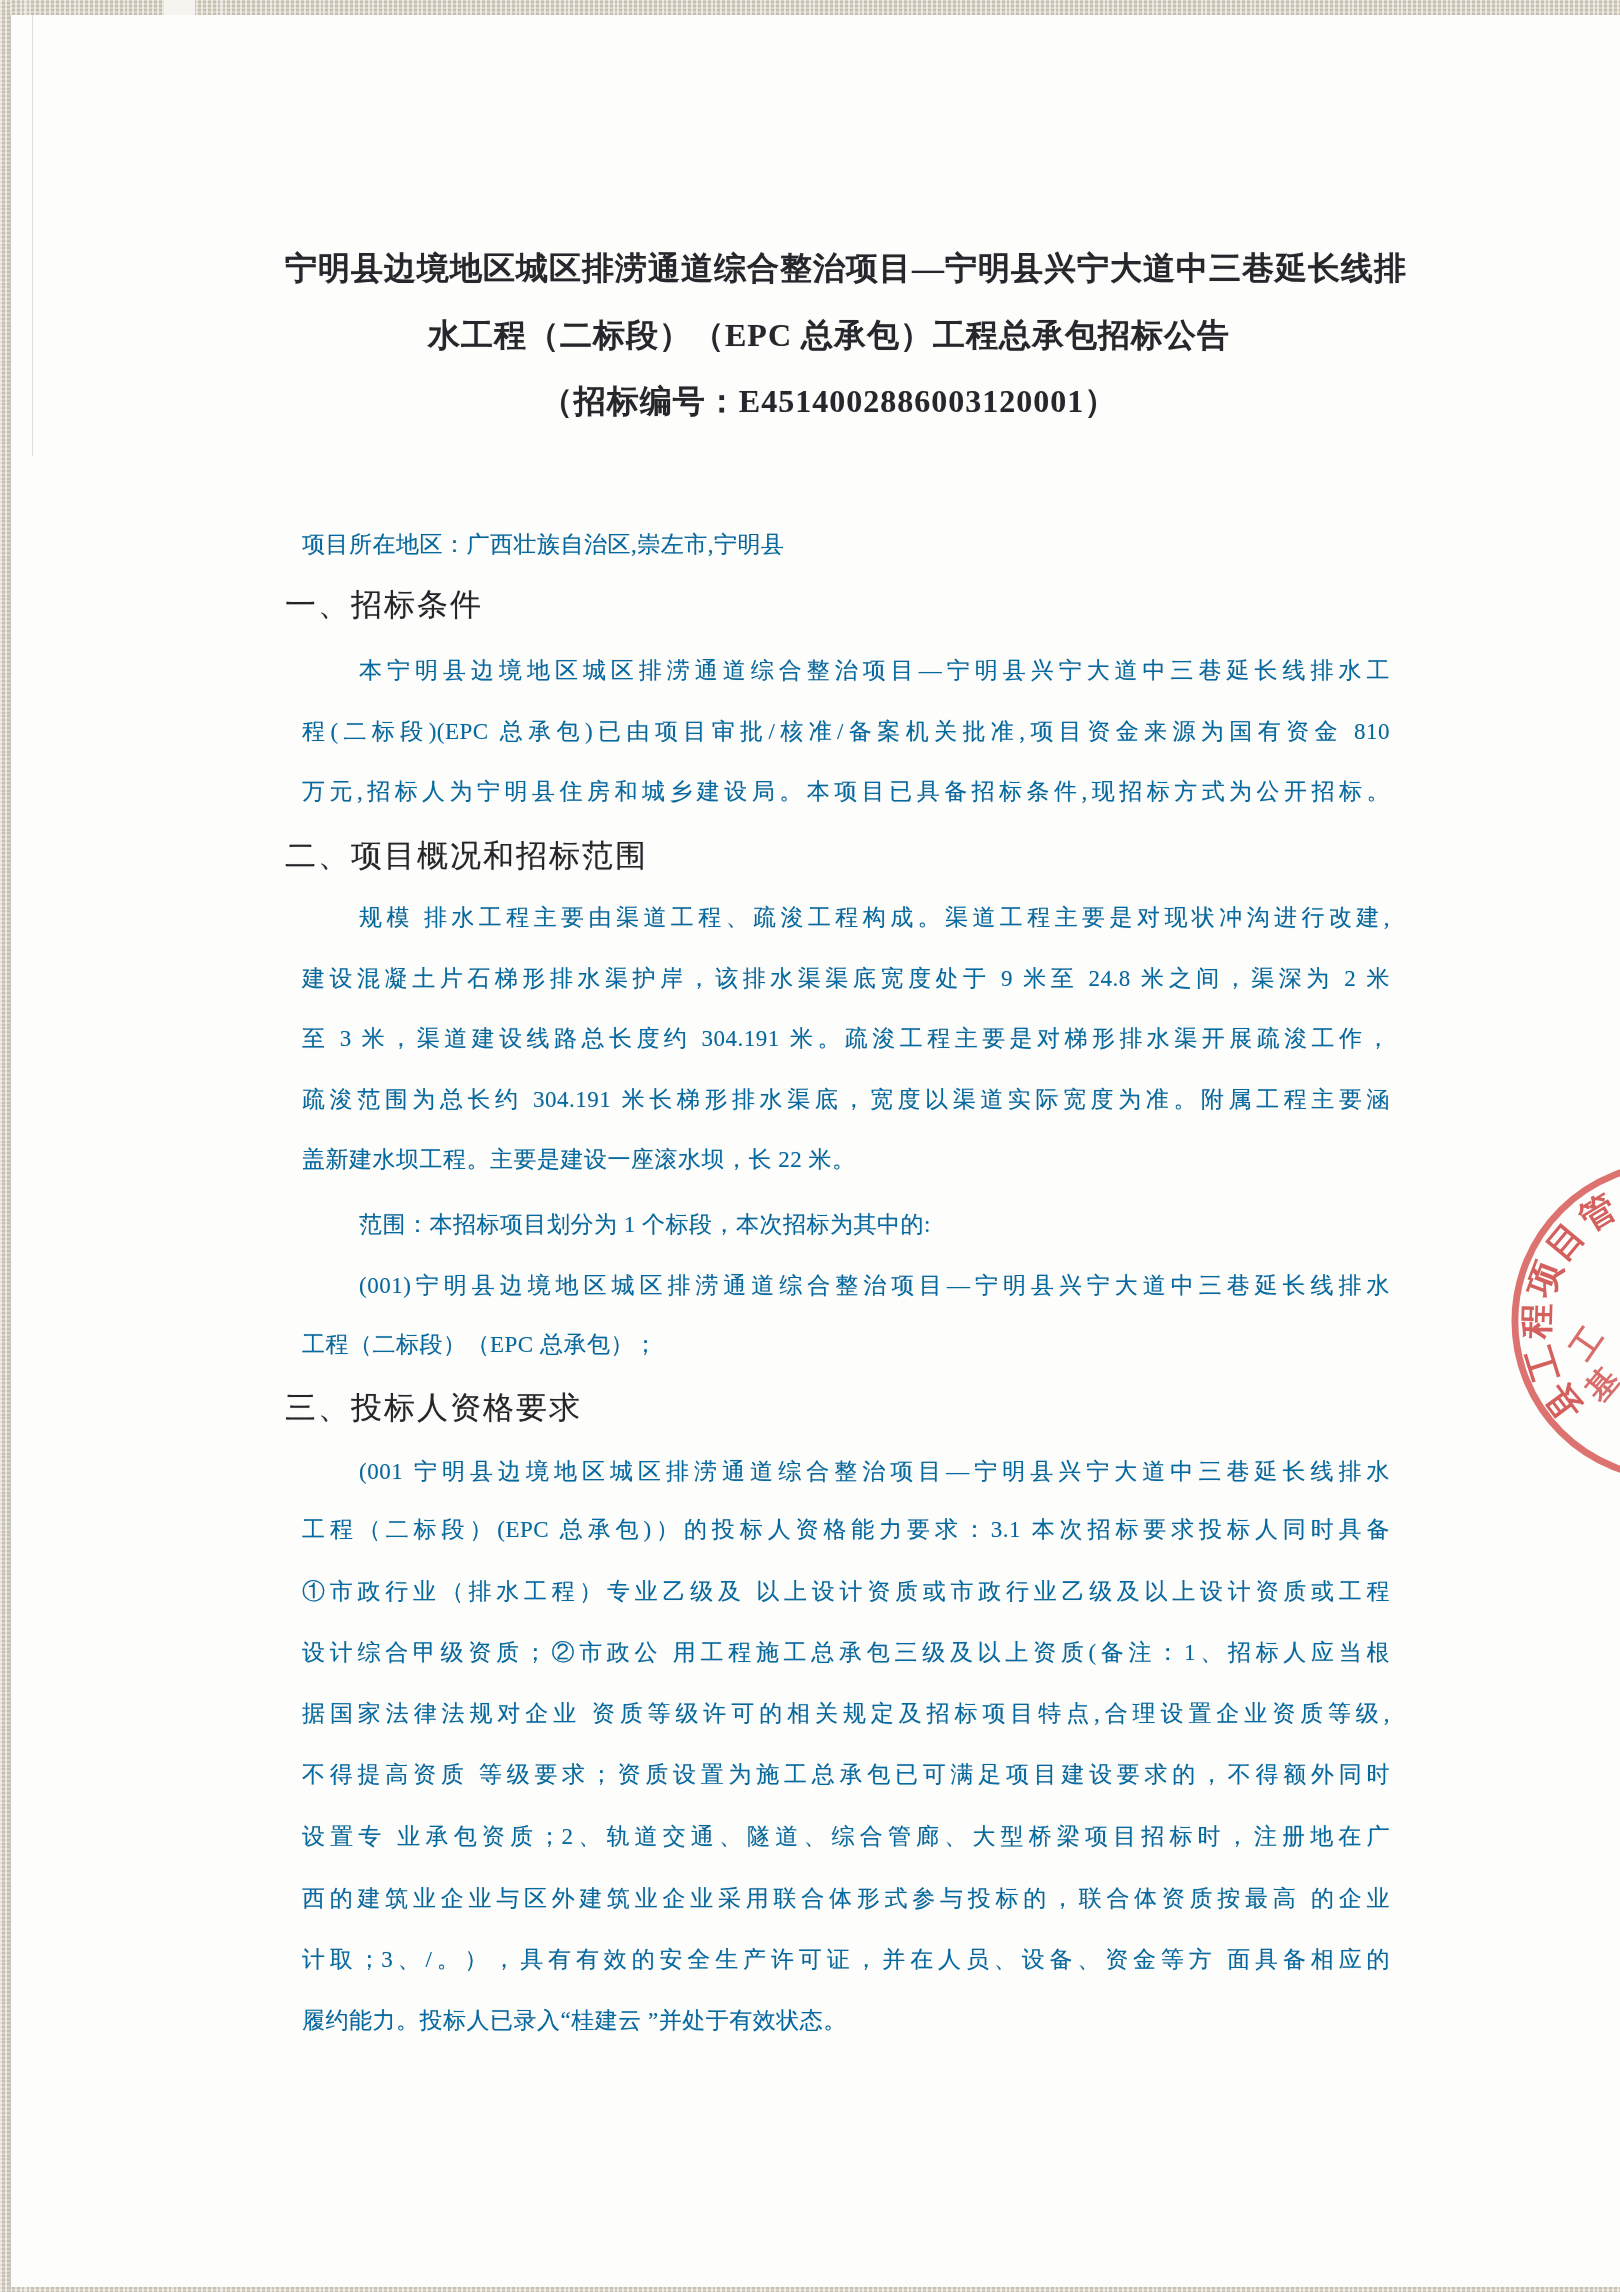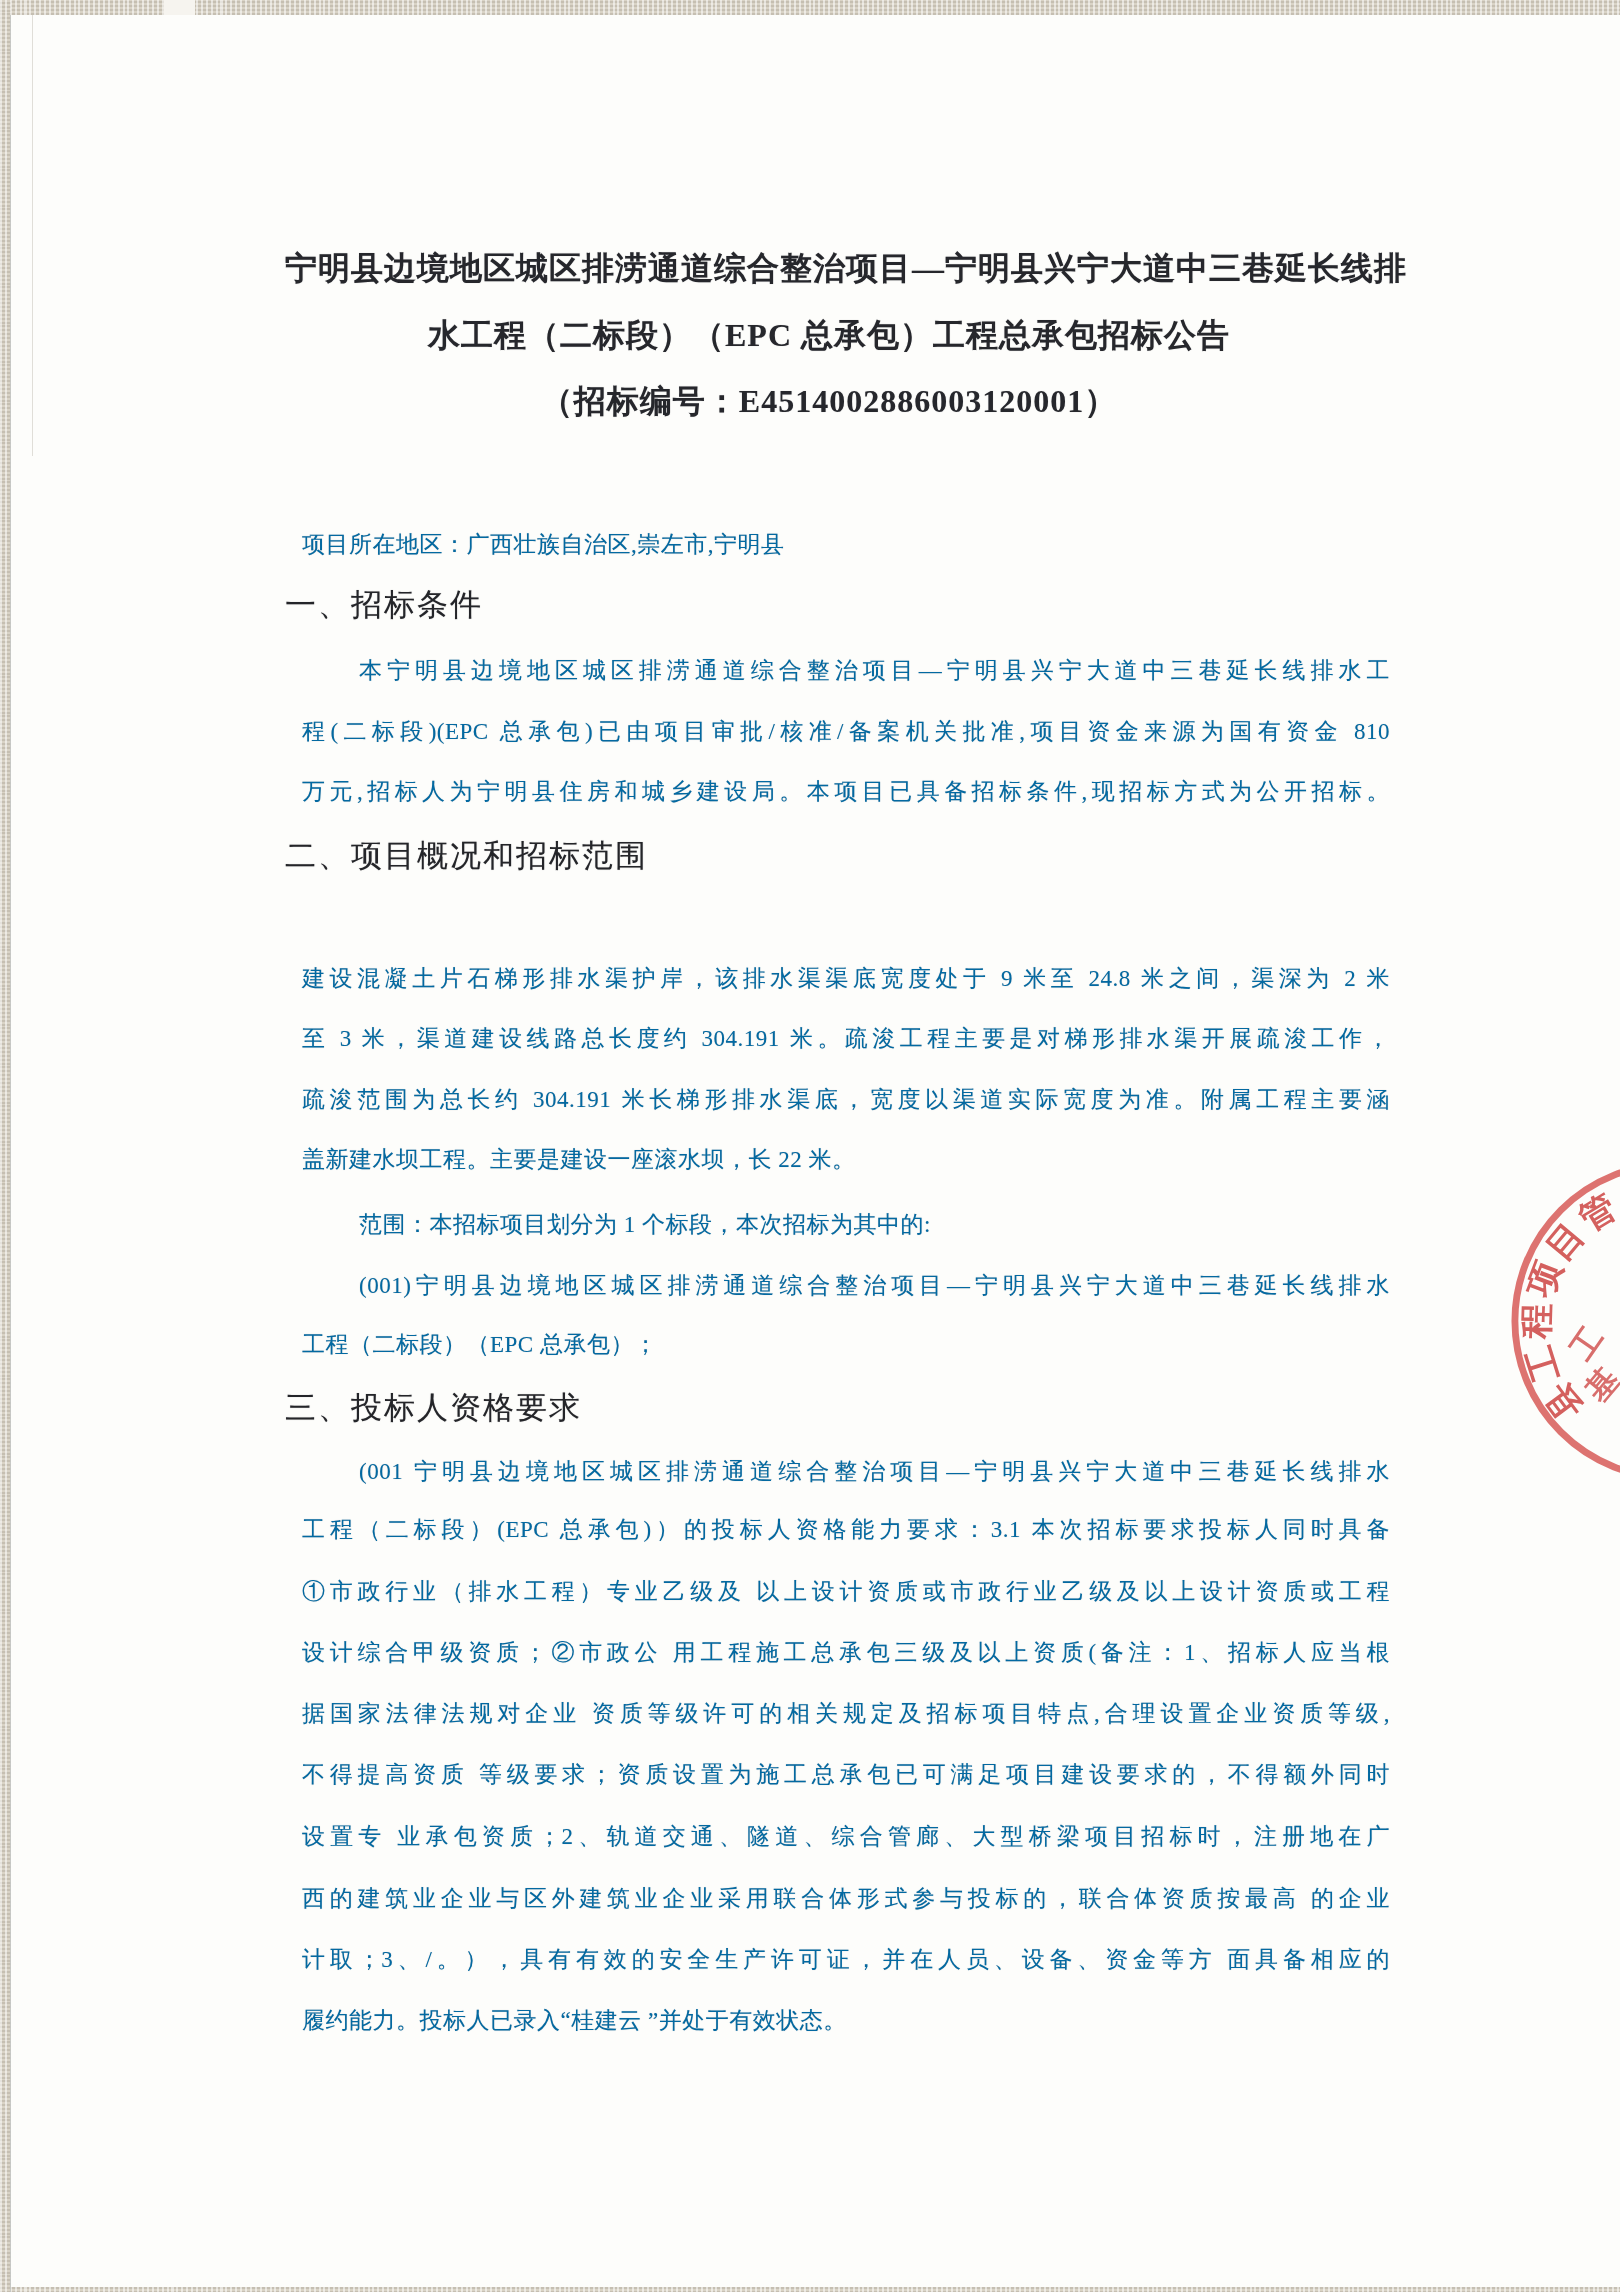--- a/index.html
+++ b/index.html
@@ -50,20 +50,21 @@
   <div class="tl" style="top:380px">（招标编号：E4514002886003120001）</div>
 
   <div class="ln" style="top:525px">项目所在地区：广西壮族自治区,崇左市,宁明县</div>
 
   <div class="h" style="top:584px">一、招标条件</div>
   <div class="ln j ind" style="top:651px">本宁明县边境地区城区排涝通道综合整治项目—宁明县兴宁大道中三巷延长线排水工</div>
   <div class="ln j" style="top:712px">程(二标段)(EPC 总承包)已由项目审批/核准/备案机关批准,项目资金来源为国有资金 810</div>
   <div class="ln j" style="top:772px">万元,招标人为宁明县住房和城乡建设局。本项目已具备招标条件,现招标方式为公开招标。</div>
 
   <div class="h" style="top:835px">二、项目概况和招标范围</div>
+  <div class="ln j ind" style="top:898px">规模 排水工程主要由渠道工程、疏浚工程构成。渠道工程主要是对现状冲沟进行改建,</div>
   <div class="ln j" style="top:959px">建设混凝土片石梯形排水渠护岸，该排水渠渠底宽度处于 9 米至 24.8 米之间，渠深为 2 米</div>
   <div class="ln j" style="top:1019px">至 3 米，渠道建设线路总长度约 304.191 米。疏浚工程主要是对梯形排水渠开展疏浚工作，</div>
   <div class="ln j" style="top:1080px">疏浚范围为总长约 304.191 米长梯形排水渠底，宽度以渠道实际宽度为准。附属工程主要涵</div>
   <div class="ln" style="top:1140px">盖新建水坝工程。主要是建设一座滚水坝，长 22 米。</div>
   <div class="ln ind" style="top:1205px">范围：本招标项目划分为 1 个标段，本次招标为其中的:</div>
   <div class="ln j ind" style="top:1266px">(001)宁明县边境地区城区排涝通道综合整治项目—宁明县兴宁大道中三巷延长线排水</div>
   <div class="ln" style="top:1325px">工程（二标段）（EPC 总承包）；</div>
 
   <div class="h" style="top:1387px">三、投标人资格要求</div>
   <div class="ln j ind" style="top:1452px">(001 宁明县边境地区城区排涝通道综合整治项目—宁明县兴宁大道中三巷延长线排水</div>

